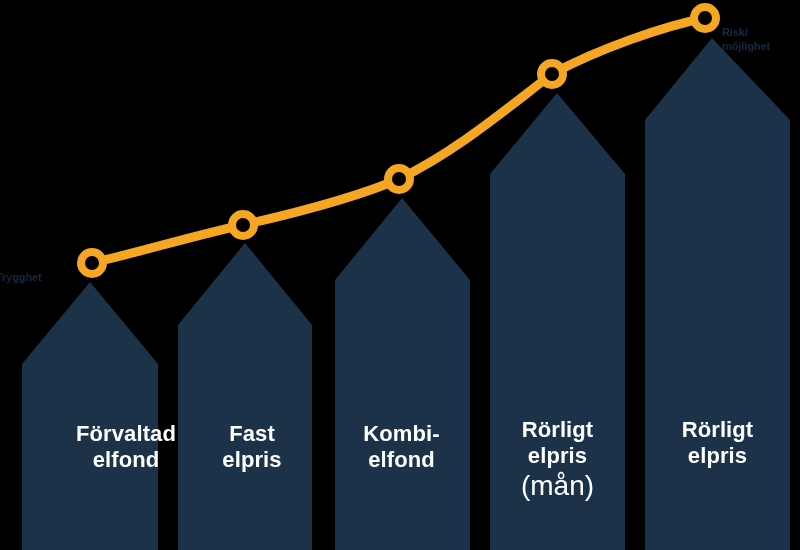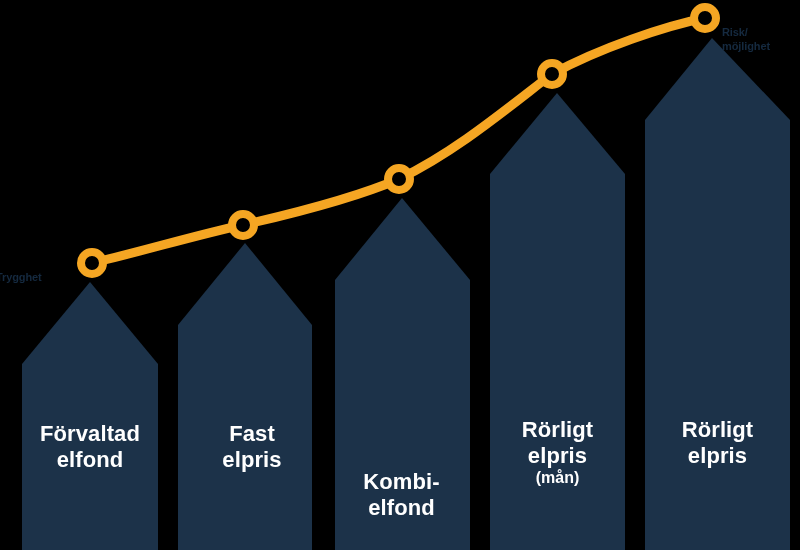--- a/index.html
+++ b/index.html
@@ -31,22 +31,22 @@
     pointer-events: none;
   }
   .bar-label .l-main {
     display: block;
     font-weight: bold;
     font-size: 22px;
     letter-spacing: 0.1px;
   }
   .bar-label .l-sub {
     display: block;
-    font-weight: bold;
-    font-size: 16px;
+    font-weight: normal;
+    font-size: 28px;
   }
   .axis-label {
     position: absolute;
     color: #152a40;
     font-weight: bold;
     font-size: 11px;
     line-height: 1.25;
     letter-spacing: -0.1px;
     pointer-events: none;
     margin-top: 16px;
@@ -96,31 +96,31 @@
 
   <div class="axis-label" id="label-low">
     <span>Trygghet</span>
   </div>
 
   <div class="axis-label" id="label-high">
     <span>Risk/</span><br>
     <span>möjlighet</span>
   </div>
 
-  <div class="bar-label" style="left:22px; top:421px; width:136px;">
+  <div class="bar-label" style="left:22px; top:421px; width:136px;padding-left:36px;">
     <span class="l-main">Förvaltad</span>
     <span class="l-main">elfond</span>
   </div>
 
   <div class="bar-label" style="left:178px; top:421px; width:148px;">
     <span class="l-main">Fast</span>
     <span class="l-main">elpris</span>
   </div>
 
-  <div class="bar-label" style="left:335px; top:421px; width:133px;margin-top:48px;">
+  <div class="bar-label" style="left:335px; top:421px; width:133px;">
     <span class="l-main">Kombi-</span>
     <span class="l-main">elfond</span>
   </div>
 
   <div class="bar-label" style="left:490px; top:417px; width:135px;">
     <span class="l-main">Rörligt</span>
     <span class="l-main">elpris</span>
     <span class="l-sub">(mån)</span>
   </div>
 

